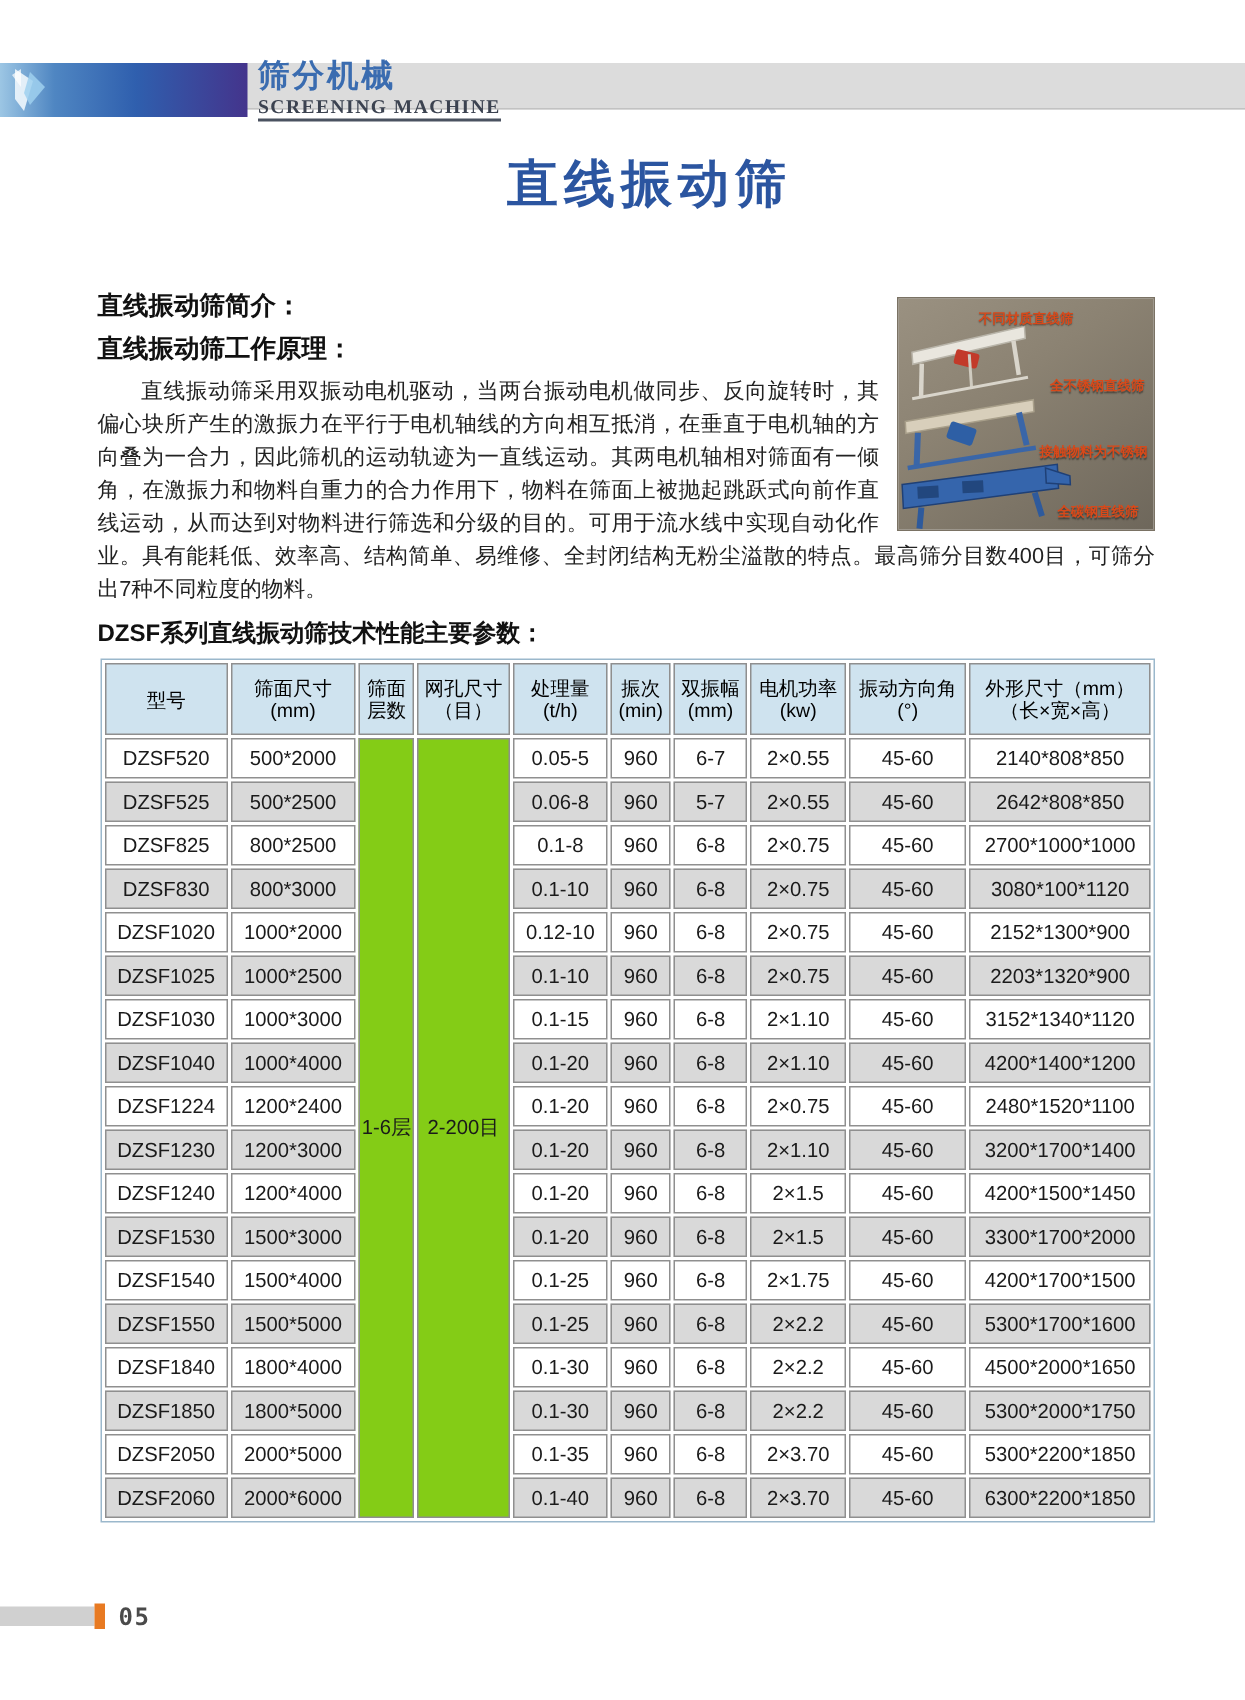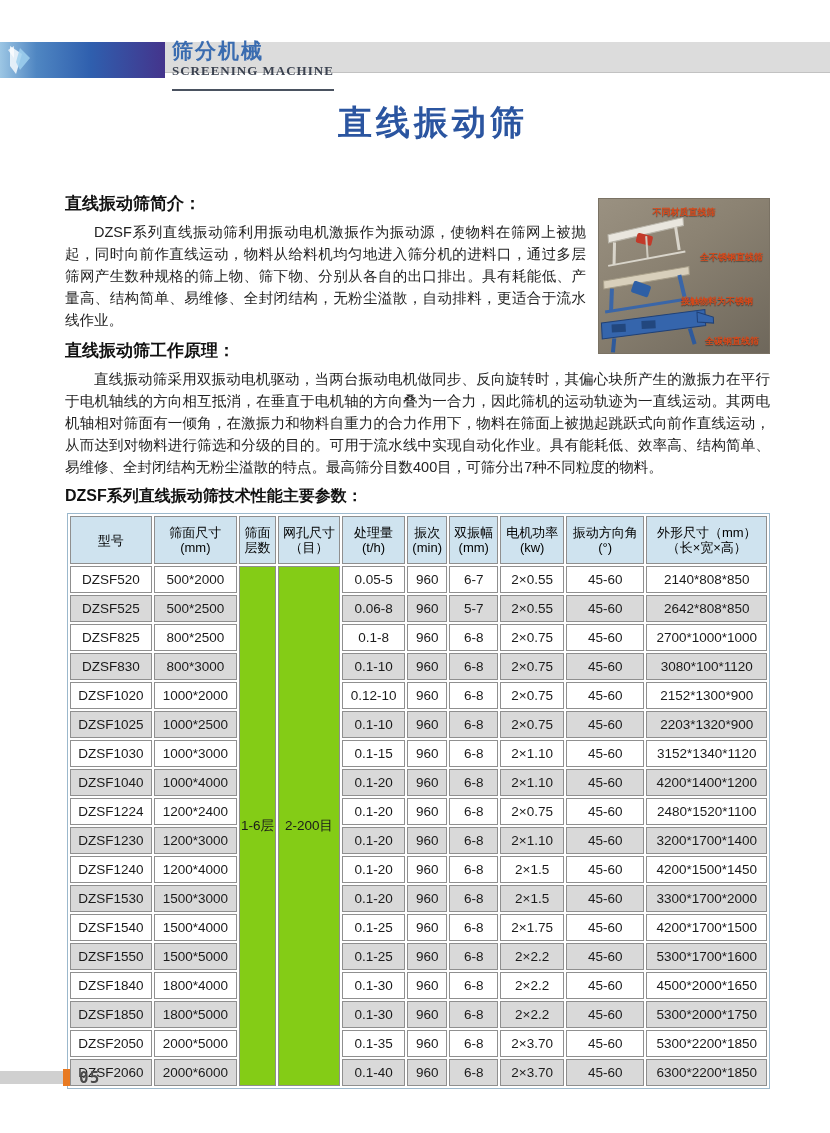--- a/index.html
+++ b/index.html
@@ -8,34 +8,34 @@
     font-family:"Liberation Sans",sans-serif;color:#1c1c1c;
   }
   
   .brandbar{position:absolute;left:0;top:42px;width:830px;height:30px;background:#dcdcdc;border-bottom:1px solid #c2c2c2;}
   .brandbar-grad{position:absolute;left:0;top:42px;width:165px;height:36px;
     background:linear-gradient(90deg,#9cc6e4 0%,#4f86c2 22%,#2f5fae 55%,#44348c 100%);}
   .brand-logo{position:absolute;left:6px;top:44px;width:40px;height:32px;}
   .brand-text{position:absolute;left:172px;top:40px;line-height:1;}
   .brand-cn{font-size:21px;color:#3a6cb0;letter-spacing:2px;font-weight:600;}
   .brand-en{font-family:"Liberation Serif",serif;font-size:13px;color:#3b4250;letter-spacing:1px;
-    margin-top:3px;font-weight:700;border-bottom:2px solid #4a5260;display:inline-block;padding-bottom:12px;}
+    margin-top:3px;font-weight:700;border-bottom:2px solid #4a5260;display:inline-block;padding-bottom:2px;}
   
   .page-title{position:absolute;left:0;top:100px;width:100%;text-align:center;
     font-size:34px;font-weight:700;color:#2b55a0;letter-spacing:4px;margin-left:18px;}
   
   .content{position:absolute;left:65px;top:192px;width:705px;}
   .photo{float:right;width:172px;height:156px;margin:6px 0 6px 12px;position:relative;
     background:linear-gradient(145deg,#9a9181 0%,#8b8272 40%,#6e675b 100%);
     border:1px solid #7a7264;box-sizing:border-box;overflow:hidden;text-align:right;}
   .photo .ph-label{position:absolute;color:#d8491a;font-weight:700;font-size:9px;
     text-shadow:0 1px 1px rgba(0,0,0,.45);white-space:nowrap;}
   .ph-title{left:50%;transform:translateX(-50%);top:7px;font-size:10px;}
   .ph-l1{right:6px;top:52px;}
-  .ph-l2{right:16px;top:96px;}
+  .ph-l2{right:4px;top:96px;}
   .ph-l3{right:10px;top:136px;}
   .sec-heading{font-size:17px;font-weight:800;color:#111;margin:0 0 6px 0;}
   .para{font-size:14.5px;line-height:22px;text-align:justify;margin:0 0 8px 0;text-indent:2em;color:#222;}
   .table-heading{font-size:16px;font-weight:800;color:#111;margin:8px 0 6px 0;clear:left;}
   
   table.spec{border-collapse:separate;border-spacing:2px;table-layout:fixed;
     background:#fff;border:1px solid #9bb8cc;margin-left:2px;}
   table.spec th{background:#cfe3ef;color:#000000;font-weight:400;font-size:13px;line-height:15px;
     white-space:pre-line;border:1px solid #8f8f8f;height:44px;padding:1px 0;text-align:center;}
   table.spec td{border:1px solid #8f8f8f;font-size:13.5px;color:#1a1a1a;text-align:center;
@@ -99,21 +99,20 @@
           <line x1="88" y1="18" x2="92" y2="34" stroke="#2e5a9c" stroke-width="4"></line>
         </g>
       </svg>
       <div class="ph-label ph-title">不同材质直线筛</div>
       <div class="ph-label ph-l1">全不锈钢直线筛</div>
       <div class="ph-label ph-l2">接触物料为不锈钢</div>
       <div class="ph-label ph-l3">全碳钢直线筛</div>
     </div>
 
     <div class="sec-heading">直线振动筛简介：</div>
-    <p class="para">DZSF系列直线振动筛利用振动电机激振作为振动源，使物料在筛网上被抛起，同时向前作直线运动，物料从给料机均匀地进入筛分机的进料口，通过多层筛网产生数种规格的筛上物、筛下物、分别从各自的出口排出。具有耗能低、产量高、结构简单、易维修、全封闭结构，无粉尘溢散，自动排料，更适合于流水线作业。</p>
 
     <div class="sec-heading">直线振动筛工作原理：</div>
     <p class="para">直线振动筛采用双振动电机驱动，当两台振动电机做同步、反向旋转时，其偏心块所产生的激振力在平行于电机轴线的方向相互抵消，在垂直于电机轴的方向叠为一合力，因此筛机的运动轨迹为一直线运动。其两电机轴相对筛面有一倾角，在激振力和物料自重力的合力作用下，物料在筛面上被抛起跳跃式向前作直线运动，从而达到对物料进行筛选和分级的目的。可用于流水线中实现自动化作业。具有能耗低、效率高、结构简单、易维修、全封闭结构无粉尘溢散的特点。最高筛分目数400目，可筛分出7种不同粒度的物料。</p>
 
     <div class="table-heading">DZSF系列直线振动筛技术性能主要参数：</div>
 
     <table class="spec">
       <colgroup>
         <col style="width:82px">
           <col style="width:84px">

